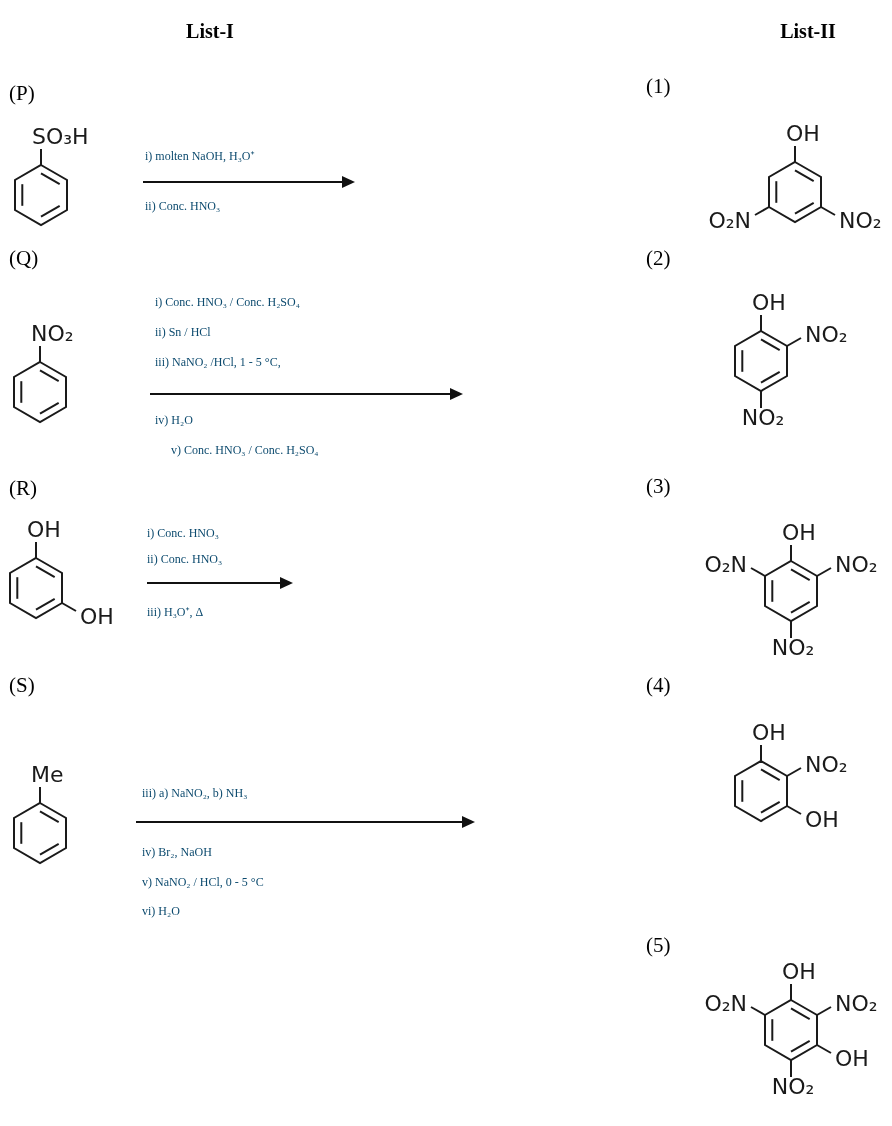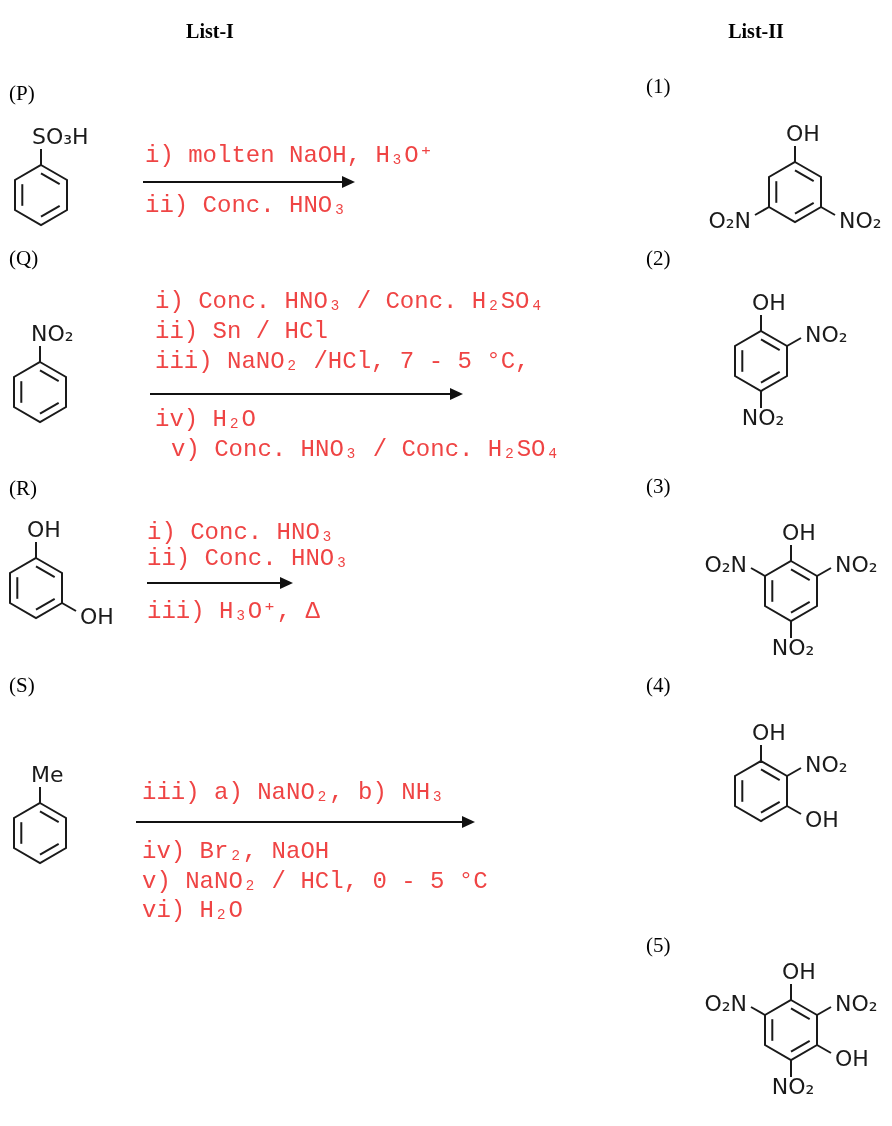--- a/index.html
+++ b/index.html
@@ -2,22 +2,22 @@
 <html><head>
 <meta charset="utf-8">
 <style>
   html,body{margin:0;padding:0;background:#fff;}
   .page{position:relative;width:892px;height:1126px;background:#fff;overflow:hidden;
         font-family:"Liberation Serif","DejaVu Serif",serif;color:#000;}
   .col-header{position:absolute;transform:translateX(-50%);font-weight:bold;font-size:20px;
         font-family:"Liberation Serif","DejaVu Serif",serif;white-space:nowrap;}
   .item-label{position:absolute;font-size:21px;font-family:"Liberation Serif","DejaVu Serif",serif;
         white-space:nowrap;}
-  .rline{position:absolute;font-family:Liberation Mono, monospace;font-size:24px;
-        line-height:24px;color:#ef4444;white-space:nowrap;}
+  .rline{position:absolute;font-family:Liberation Serif, serif;font-size:12px;
+        line-height:24px;color:#0c4a6e;white-space:nowrap;}
   .arrow{position:absolute;height:2px;background:#111;}
   .arrow::after{content:"";position:absolute;right:-13px;top:-5px;width:0;height:0;
         border-left:13px solid #111;border-top:6px solid transparent;border-bottom:6px solid transparent;}
   .struct{position:absolute;overflow:visible;}
   .bond{stroke:#1a1a1a;stroke-width:2;}
   .atom{font-family:"DejaVu Sans","Liberation Sans",sans-serif;font-size:22px;fill:#1a1a1a;}
   .mid{text-anchor:middle;}
   .end{text-anchor:end;}
 </style>
 </head>
@@ -30,41 +30,41 @@
       <g id="benzene-ring" fill="none" stroke="#1a1a1a" stroke-width="2">
         <polygon points="0,-30 26,-15 26,15 0,30 -26,15 -26,-15"></polygon>
         <line x1="0" y1="-21.6" x2="18.7" y2="-10.8"></line>
         <line x1="18.7" y1="10.8" x2="0" y2="21.6"></line>
         <line x1="-18.7" y1="10.8" x2="-18.7" y2="-10.8"></line>
       </g>
     </defs>
   </svg>
 
   <div class="col-header" style="left:210px;top:20px">List-I</div>
-  <div class="col-header" style="left:756px;top:20px">List-II</div>
+  <div class="col-header" style="left:808px;top:20px">List-II</div>
 
   <div class="item-label" style="left:9px;top:81px">(P)</div>
   <svg class="struct" style="left:-54px;top:115px" width="190" height="160" viewBox="-95 -80 190 160">
     <use href="#benzene-ring"></use>
     <line class="bond" x1="0" y1="-30" x2="0" y2="-46"></line>
     <text class="atom" x="-9" y="-51">SO₃H</text>
   </svg>
   <div class="rline" style="left:145px;top:144px">i) molten NaOH, H₃O⁺</div>
   <div class="arrow" style="left:143px;top:181px;width:199px"></div>
   <div class="rline" style="left:145px;top:194px">ii) Conc. HNO₃</div>
 
   <div class="item-label" style="left:9px;top:246px">(Q)</div>
   <svg class="struct" style="left:-55px;top:312px" width="190" height="160" viewBox="-95 -80 190 160">
     <use href="#benzene-ring"></use>
     <line class="bond" x1="0" y1="-30" x2="0" y2="-46"></line>
     <text class="atom" x="-9" y="-51">NO₂</text>
   </svg>
   <div class="rline" style="left:155px;top:290px">i) Conc. HNO₃ / Conc. H₂SO₄</div>
   <div class="rline" style="left:155px;top:320px">ii) Sn / HCl</div>
-  <div class="rline" style="left:155px;top:350px">iii) NaNO₂ /HCl, 7 - 5 °C,</div>
+  <div class="rline" style="left:155px;top:350px">iii) NaNO₂ /HCl, 1 - 5 °C,</div>
   <div class="arrow" style="left:150px;top:393px;width:300px"></div>
   <div class="rline" style="left:155px;top:408px">iv) H₂O</div>
   <div class="rline" style="left:171px;top:438px">v) Conc. HNO₃ / Conc. H₂SO₄</div>
 
   <div class="item-label" style="left:9px;top:476px">(R)</div>
   <svg class="struct" style="left:-59px;top:508px" width="190" height="160" viewBox="-95 -80 190 160">
     <use href="#benzene-ring"></use>
     <line class="bond" x1="0" y1="-30" x2="0" y2="-46"></line>
     <text class="atom" x="-9" y="-51">OH</text>
     <line class="bond" x1="26" y1="15" x2="40" y2="23"></line>

